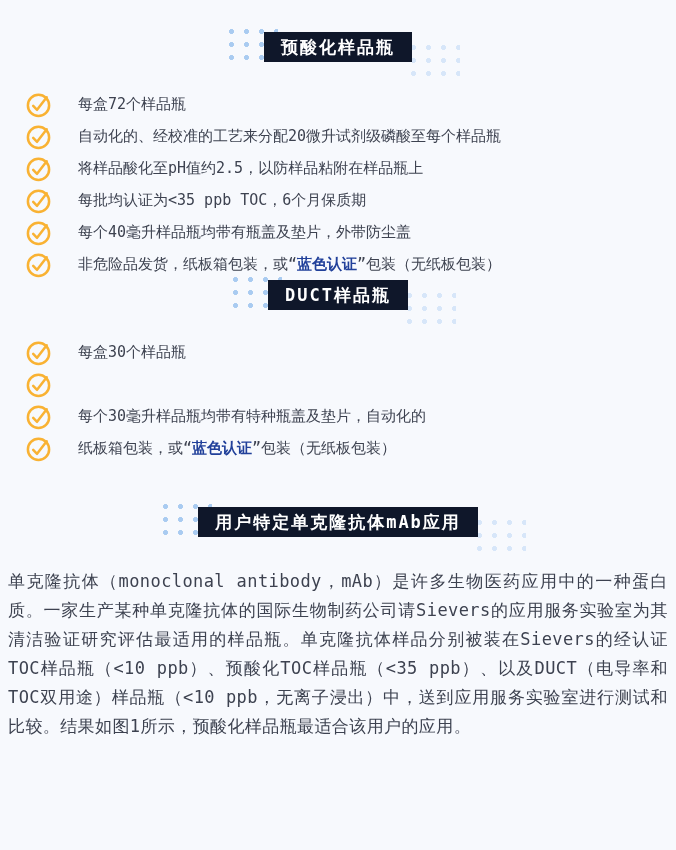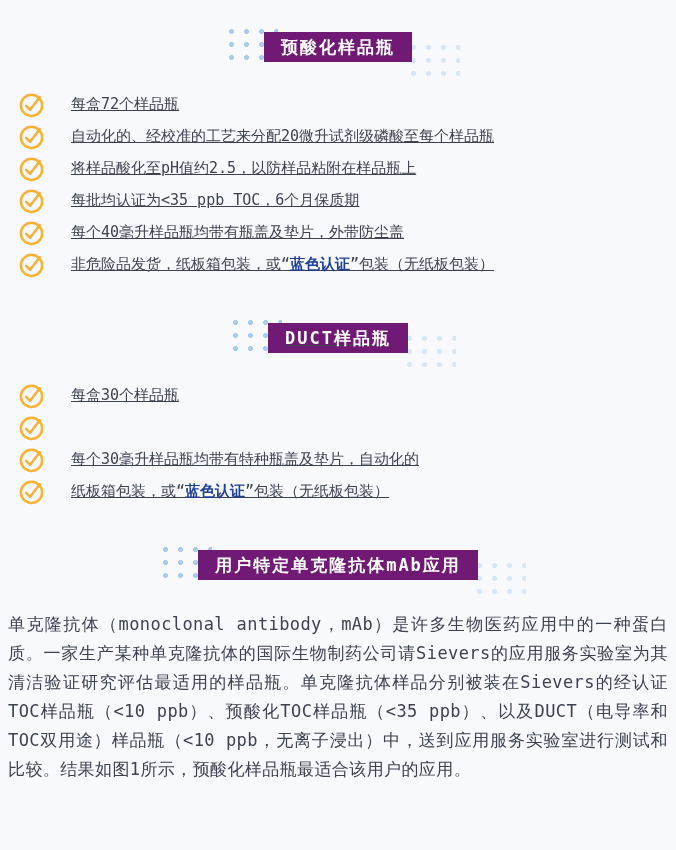--- a/index.html
+++ b/index.html
@@ -4,39 +4,39 @@
 <style>
   html,body{margin:0;padding:0;}
   body{
     width:676px;height:850px;overflow:hidden;
     background:#F7F9FD;
     color:#3D4250;
     font-family:"DejaVu Sans Mono","DejaVu Sans","Liberation Sans",sans-serif;
   }
   .section-header{position:relative;width:max-content;margin:0 auto;}
   .sh-1{margin-top:32px;}
-  .sh-2{margin-top:43px;text-decoration:underline;}
+  .sh-2{}
   .sh-3{margin-top:43px;}
   .badge{
     position:relative;z-index:2;
-    background:#701a75;color:#FFFFFF;
+    background:#0f172a;color:#FFFFFF;
     font-size:17px;font-weight:bold;letter-spacing:2px;
     padding:5px 17px;line-height:20px;
   }
   .dots{
     position:absolute;width:56px;height:38px;z-index:1;
     background-image:radial-gradient(circle,#A9CBF1 2.2px,rgba(0,0,0,0) 2.7px);
     background-size:15px 13px;background-position:2px 2px;
   }
   .dots-tl{left:-42px;top:-9px;}
   .dots-br{
     right:-48px;bottom:-15px;
     background-image:radial-gradient(circle,#D7E6F9 2.2px,rgba(0,0,0,0) 2.7px);
   }
-  .check-list{list-style:none;margin:26px 0 0 8px;padding:0 0 0 10px;text-decoration:underline;}
+  .check-list{list-style:none;margin:26px 0 0 15px;padding:0 0 0 10px;}
   .check-item{display:flex;align-items:center;height:32px;}
   .check-icon{width:27px;height:27px;margin-right:26px;flex:none;display:block;}
   .item-text{font-size:15px;white-space:nowrap;}
   .blue-link{color:#21409A;font-weight:bold;text-decoration:none;cursor:pointer;}
   .paragraph{
     margin:30px 8px 0 8px;
     font-size:17px;line-height:29px;
     text-align:justify;letter-spacing:0.4px;
   }
 </style>

